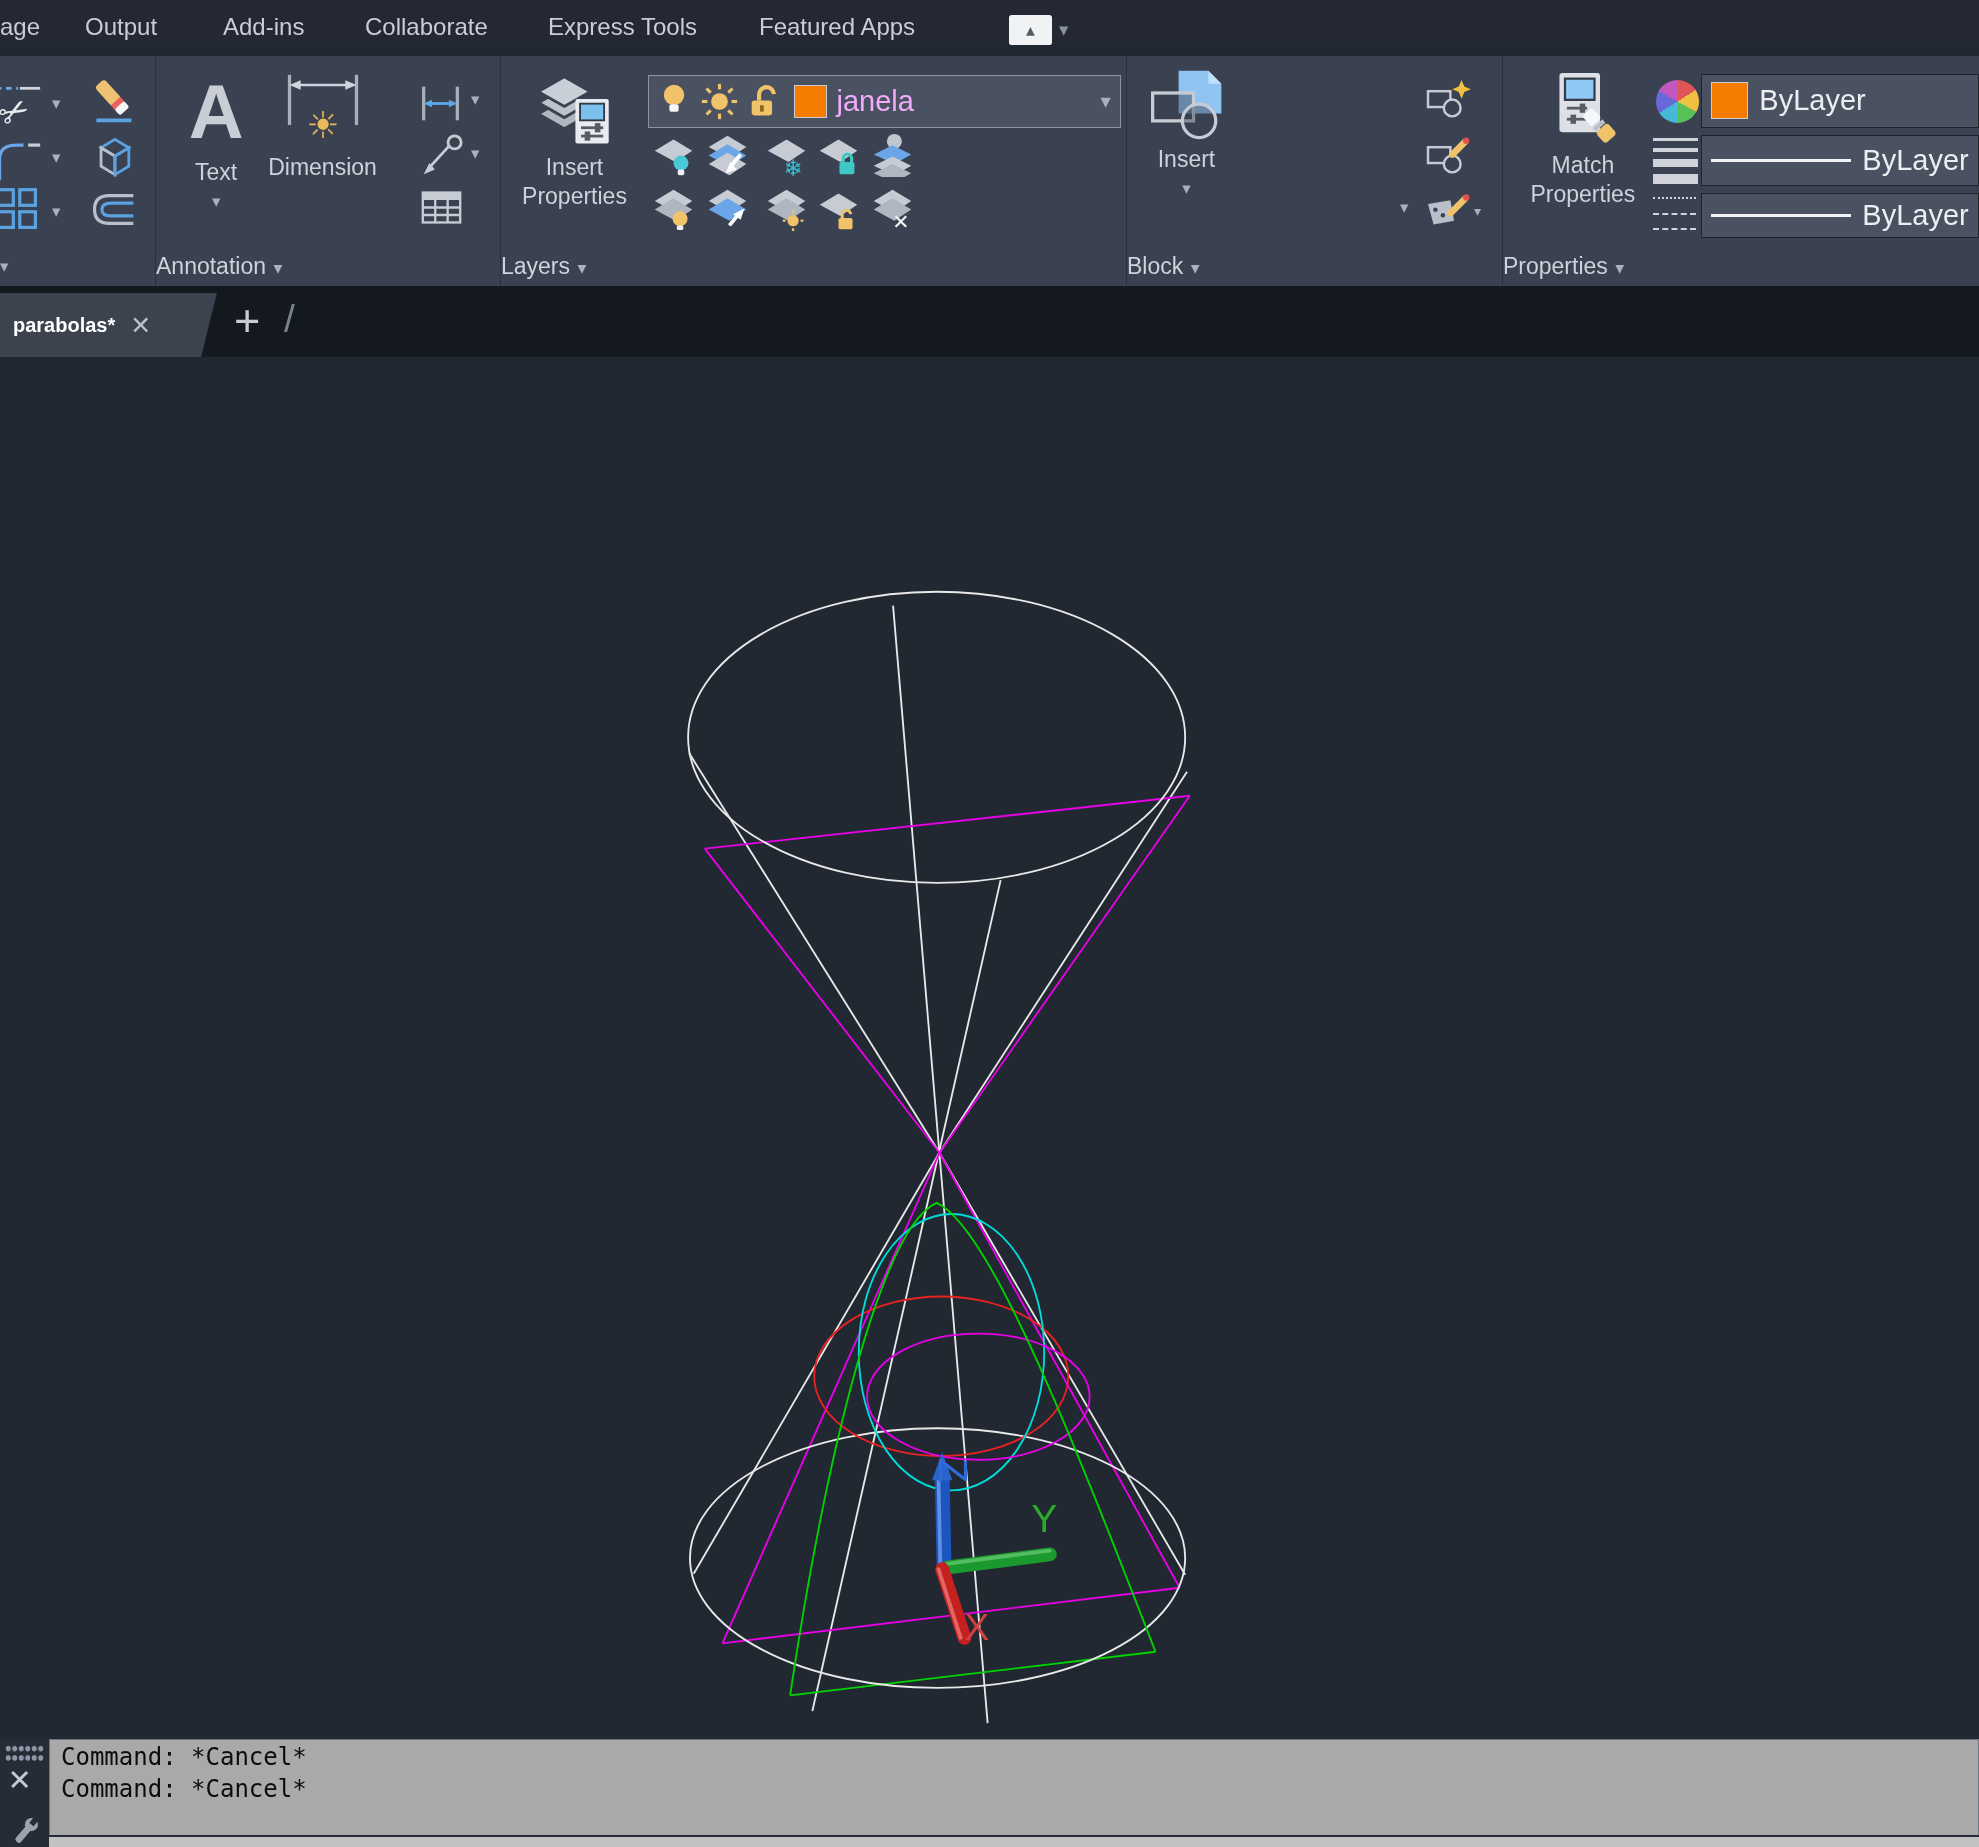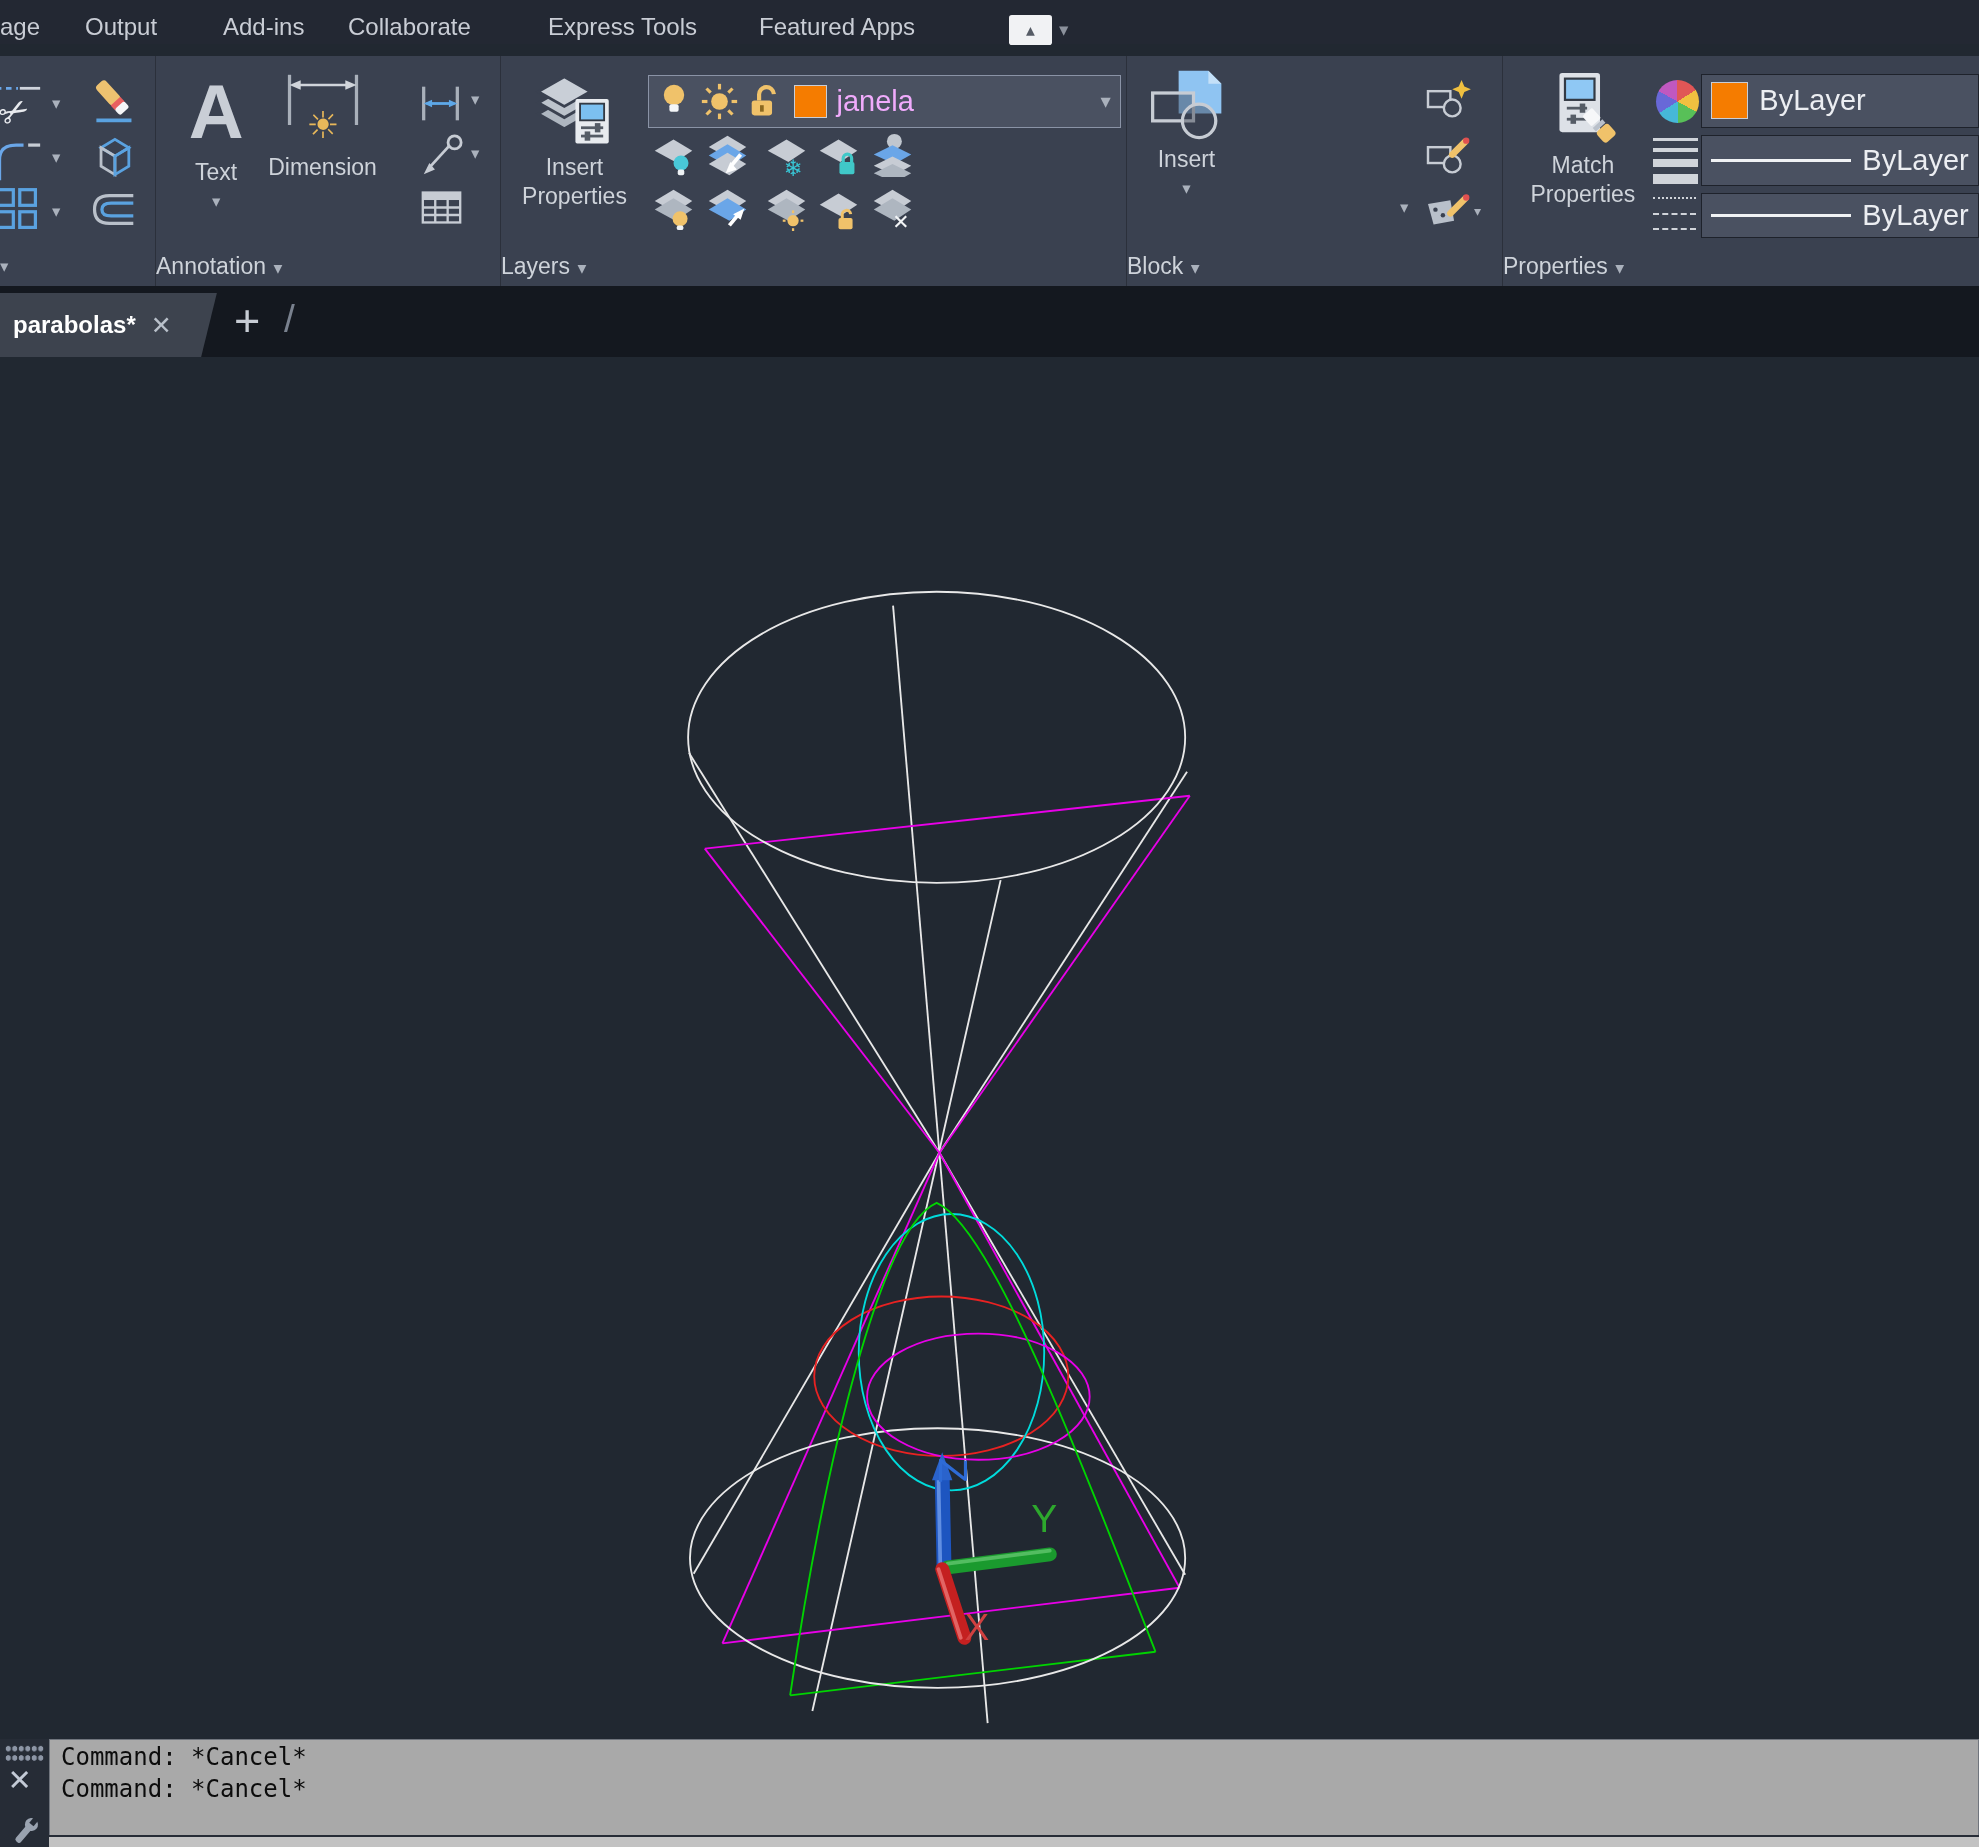--- a/index.html
+++ b/index.html
@@ -44,21 +44,21 @@
   .lticon { position:absolute; left:150px; top:141px; width:43px; height:33px; display:flex;
             flex-direction:column; justify-content:space-between; }
   .lticon div { height:0; border-top:2.8px dashed #d0d4da; }
   .lticon div.dot { border-top-style:dotted; }
 
   
   .tabbar { position:absolute; left:0; top:286px; width:1979px; height:71px; background:#14181f; }
   .filetab { position:absolute; left:0; top:6.5px; width:217px; height:65px; background:#3d434e;
              clip-path:polygon(0 0, 100% 0, calc(100% - 16px) 100%, 0 100%);
              display:flex; align-items:center; padding-left:13px; }
-  .filetab .tname { color:#ffffff; font-weight:bold; font-size:24px; }
+  .filetab .tname { color:#ffffff; font-weight:bold; font-size:20px; }
   .filetab .tclose { color:#b9c0ca; font-size:25px; margin-left:15px; }
   .plusbtn { position:absolute; left:234px; top:9.3px; color:#c7ccd4; font-size:45px; font-weight:200; }
   .tslash { position:absolute; left:284px; top:11px; color:#79818e; font-size:39px; font-weight:200; }
 
   
   .canvas { position:absolute; left:0; top:357px; width:1979px; height:1382px; background:#212831; }
   .canvas svg { position:absolute; left:0; top:0; }
 
   
   .cmd { position:absolute; left:0; top:1739px; width:1979px; height:109px; background:#262c36; }
@@ -75,21 +75,21 @@
 </style>
 </head>
 <body>
 
 <div class="app">
 
   <div class="menubar">
     <span class="menutab" style="left:0px">age</span>
     <span class="menutab" style="left:85px">Output</span>
     <span class="menutab" style="left:223px">Add-ins</span>
-    <span class="menutab" style="left:348px">Collaborate</span>
+    <span class="menutab" style="left:365px">Collaborate</span>
     <span class="menutab" style="left:548px">Express Tools</span>
     <span class="menutab" style="left:759px">Featured Apps</span>
     <span class="ribtoggle">▴</span>
     <span class="ribtoggle-menu">▾</span>
   </div>
 
   <div class="ribbon">
 
     <div class="panel" style="left:0;width:156px">
       <svg class="smallicon" style="left:-5.6px;top:24px" width="48" height="48" viewBox="0 0 52 52">

